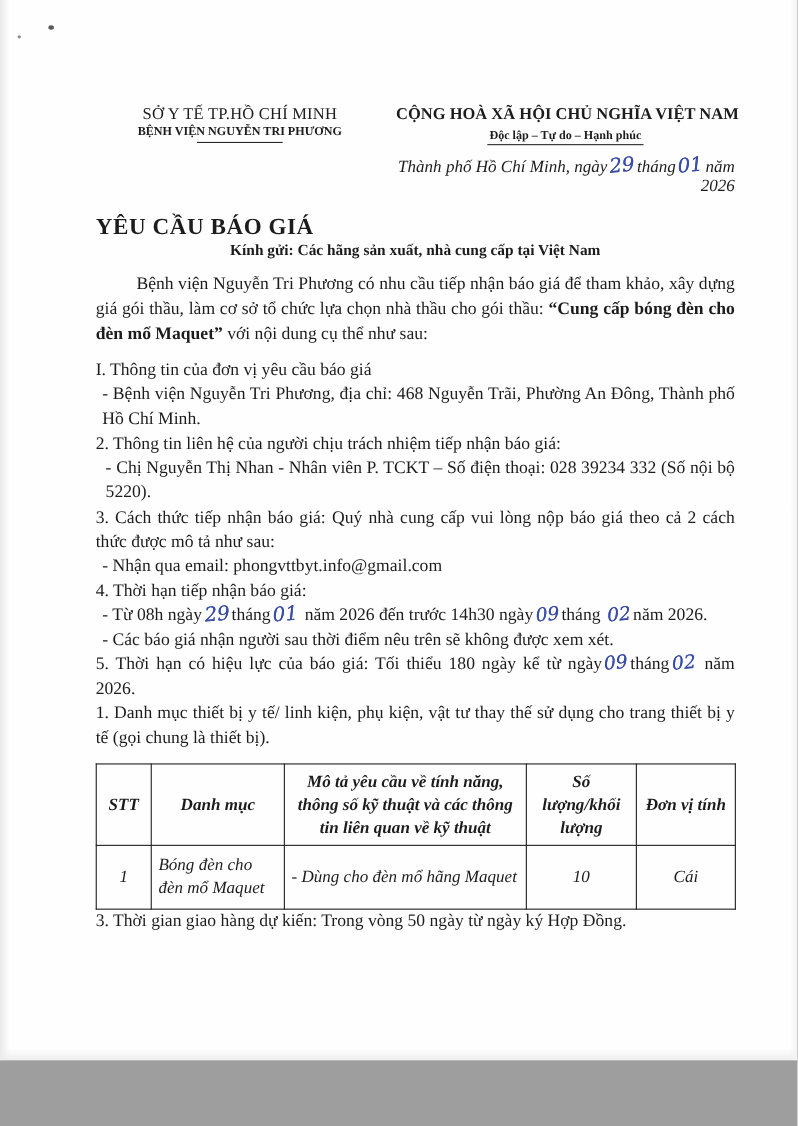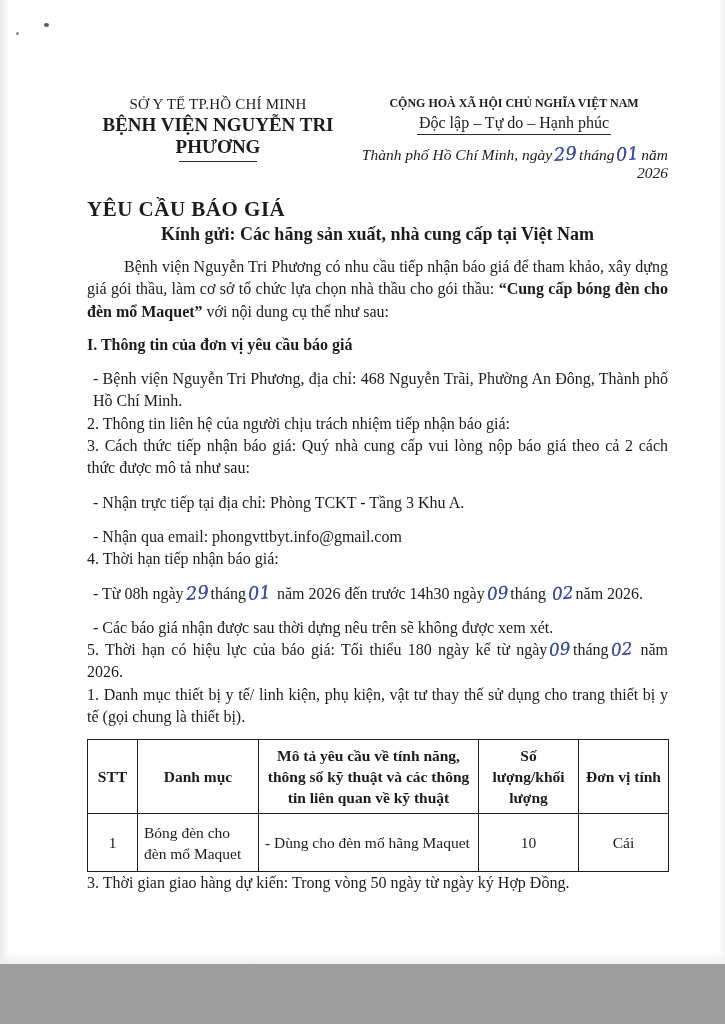--- a/index.html
+++ b/index.html
@@ -21,47 +21,47 @@
                  background:linear-gradient(0deg,#eeeeee,rgba(255,255,255,0)); }
   .edge-right  { right:0; top:0; width:7px; height:100%;
                  background:linear-gradient(270deg,#f3f3f3,rgba(255,255,255,0)); }
   .speck { position:absolute; border-radius:50%; background:#5a5a5a; }
   .speck1 { left:44px; top:23px; width:5px; height:4px; }
   .speck2 { left:16px; top:32px; width:3px; height:3px; background:#8a8a8a; }
 
   .hdr { display:flex; justify-content:space-between; align-items:flex-start; }
   .hdr-left { width:262px; text-align:center; }
   .hdr-left .l1 { font-size:15px; letter-spacing:0.2px; }
-  .hdr-left .l2 { font-size:19px; font-weight:bold; margin-top:1px; }
+  .hdr-left .l2 { font-size:11px; font-weight:bold; margin-top:1px; }
   .hdr-left .rule { width:78px; border-bottom:1.6px solid #2a2a2a; margin:3px auto 0; height:0; }
   .hdr-right { width:308px; text-align:center; }
-  .hdr-right .l1 { font-size:12px; font-weight:bold; white-space:nowrap; }
-  .hdr-right .l2 { display:inline-block; font-size:16px; font-weight:normal;
+  .hdr-right .l1 { font-size:15px; font-weight:bold; white-space:nowrap; }
+  .hdr-right .l2 { display:inline-block; font-size:11px; font-weight:bold;
                    border-bottom:1.7px solid #2a2a2a; padding:1px 2px 2px; margin-top:2px; }
   .dateline { text-align:right; font-style:italic; font-size:15.5px; margin-top:11px; }
 
   .title { text-align:left; font-size:21px; font-weight:bold; letter-spacing:0.5px; margin:15px 0 2px; }
-  .subtitle { text-align:center; font-size:18px; font-weight:bold; }
+  .subtitle { text-align:center; font-size:14px; font-weight:bold; }
 
   p { margin:0; font-size:16px; line-height:22.3px; text-align:justify; }
   .intro { margin-top:11px; text-indent:37px; }
-  .sec-heading { font-weight:bold; }
+  .sec-heading { font-weight:normal; }
   .sec1-heading { margin-top:11px; }
   .sec2-heading { margin-top:21px; }
-  .dash  { padding-left:6px;margin-top:12px; }
+  .dash  { padding-left:6px; }
   .dash2 { padding-left:9px; }
   .b { font-weight:bold; }
 
   .hw { display:inline-block; font-family:"DejaVu Serif",serif; font-style:italic;
         color:var(--ink,#3a4da8); font-size:18px; line-height:14px;
         transform:rotate(-5deg); margin:0 2px; text-shadow:0 0 0.5px var(--ink,#3a4da8); }
   .hw-sm { font-size:17px; }
 
   table.quote { border-collapse:collapse; margin-top:11px; table-layout:fixed; width:581px; }
-  table.quote th, table.quote td { border:1.7px solid #1f1f1f; font-size:15.5px; box-sizing:border-box; }
+  table.quote th, table.quote td { border:1.7px solid #1f1f1f; font-size:15.5px; box-sizing:border-box;font-style:italic; }
   table.quote th { font-weight:bold; text-align:center; vertical-align:middle; padding:5px 4px; line-height:21px; }
   table.quote td { vertical-align:middle; padding:5px 6px; line-height:21px; height:58px; }
   .col-stt{width:50px;} .col-dm{width:121px;} .col-mota{width:220px;} .col-sl{width:100px;} .col-dvt{width:90px;}
   td.c { text-align:center; }
   td.desc { vertical-align:bottom; padding-bottom:9px; }
 
   .after-table { margin-top:27px; }
 </style>
 </head>
 <body>
@@ -87,26 +87,26 @@
   </div>
 
   <div class="title">YÊU CẦU BÁO GIÁ</div>
   <div class="subtitle">Kính gửi: Các hãng sản xuất, nhà cung cấp tại Việt Nam</div>
 
   <p class="intro"><span>Bệnh viện Nguyễn Tri Phương có nhu cầu tiếp nhận báo giá để tham khảo, xây dựng giá gói thầu, làm cơ sở tổ chức lựa chọn nhà thầu cho gói thầu: </span><span class="b">“Cung cấp bóng đèn cho đèn mổ Maquet”</span><span> với nội dung cụ thể như sau:</span></p>
 
   <p class="sec-heading sec1-heading">I. Thông tin của đơn vị yêu cầu báo giá</p>
   <p class="dash">- Bệnh viện Nguyễn Tri Phương, địa chỉ: 468 Nguyễn Trãi, Phường An Đông, Thành phố Hồ Chí Minh.</p>
   <p>2. Thông tin liên hệ của người chịu trách nhiệm tiếp nhận báo giá:</p>
+  <p class="dash2">- Chị Nguyễn Thị Nhan - Nhân viên P. TCKT – Số điện thoại: 028 39234 332 (Số nội bộ 5220).</p>
   <p>3. Cách thức tiếp nhận báo giá: Quý nhà cung cấp vui lòng nộp báo giá theo cả 2 cách thức được mô tả như sau:</p>
-  <p class="dash">- Nhận trực tiếp tại địa chỉ: Phòng TCKT - Tầng 3 Khu A.</p>
   <p class="dash"><span>- Nhận qua email: </span><span>phongvttbyt.info@gmail.com</span></p>
   <p>4. Thời hạn tiếp nhận báo giá:</p>
   <p class="dash"><span>- Từ 08h ngày</span><span class="hw">29</span><span>tháng</span><span class="hw">01</span><span> năm 2026 đến trước 14h30 ngày</span><span class="hw hw-sm">09</span><span>tháng </span><span class="hw hw-sm">02</span><span>năm 2026.</span></p>
-  <p class="dash">- Các báo giá nhận được sau thời dựng nêu trên sẽ không được xem xét.</p>
+  <p class="dash">- Các báo giá nhận người sau thời điểm nêu trên sẽ không được xem xét.</p>
   <p><span>5. Thời hạn có hiệu lực của báo giá: Tối thiểu 180 ngày  kể từ ngày</span><span class="hw hw-sm">09</span><span>tháng</span><span class="hw hw-sm">02</span><span> năm 2026.</span></p>
 
   <p>1. Danh mục thiết bị y tế/ linh kiện, phụ kiện, vật tư thay thế sử dụng cho trang thiết bị y tế (gọi chung là thiết bị).</p>
 
   <table class="quote">
     <colgroup>
       <col class="col-stt">
         <col class="col-dm">
         <col class="col-mota">
         <col class="col-sl">

